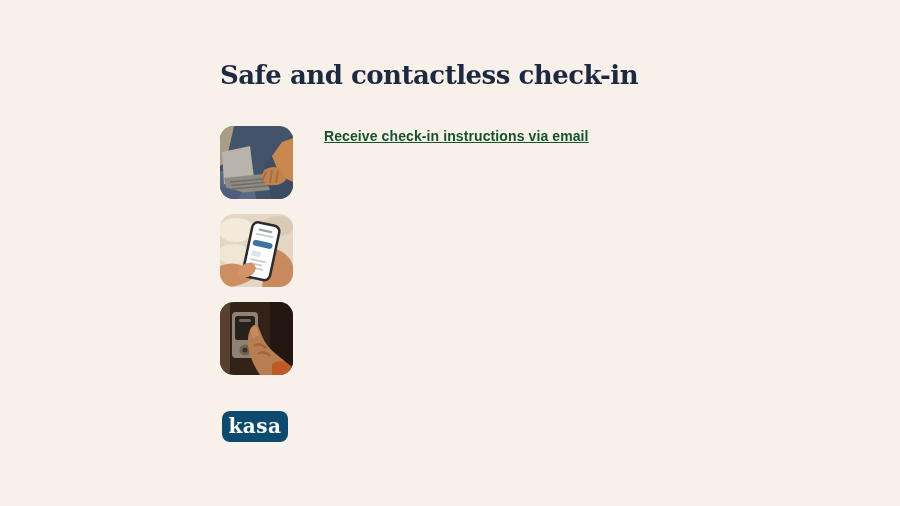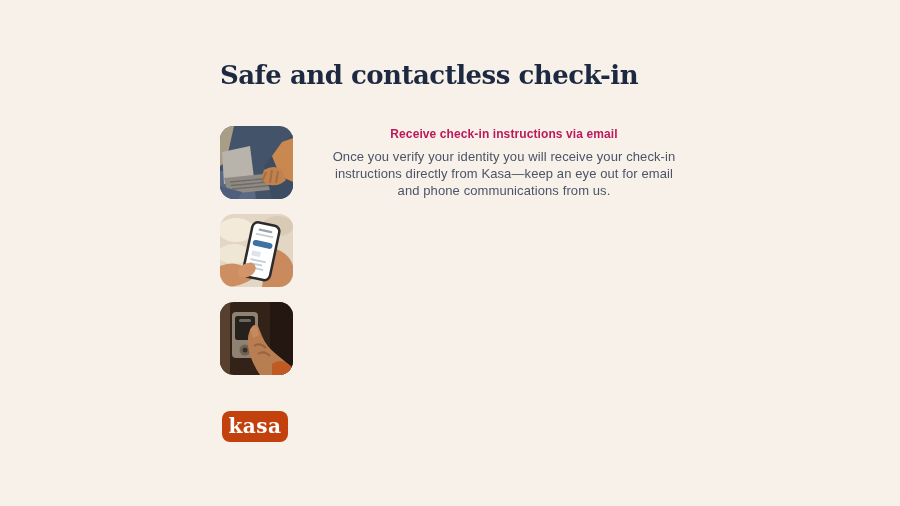--- a/index.html
+++ b/index.html
@@ -3,52 +3,52 @@
 <meta charset="utf-8">
 <style>
   html,body{margin:0;padding:0;}
   body{
     width:900px;height:506px;
     background:#f7f1e9;
     font-family:"Liberation Sans", sans-serif;
     overflow:hidden;
     position:relative;
   }
-  .canvas{position:absolute;inset:0;text-align:center;}
+  .canvas{position:absolute;inset:0;}
 
   .page-title{
     position:absolute;left:220px;top:60px;margin:0;
     font-family:"DejaVu Serif","Liberation Serif",serif;
     font-weight:700;font-size:26px;letter-spacing:-0.5px;
     color:#1c2940;
   }
 
   .feature-row{position:absolute;left:220px;width:470px;height:73px;}
   .feature-row.row-0{top:126px;}
   .feature-row.row-1{top:214px;}
   .feature-row.row-2{top:302px;}
 
   .thumb{
     position:absolute;left:0;top:0;width:73px;height:73px;
     border-radius:14px;overflow:hidden;display:block;
   }
 
   .feature-text{position:absolute;left:104px;top:2px;width:360px;}
   .feature-heading{
-    margin:0 0 6px 0;font-size:12px;font-weight:700;
-    color:#be185d;line-height:1.15;letter-spacing:0.1px;
+    margin:0 0 6px 0;font-size:14px;font-weight:700;
+    color:#14532d;line-height:1.15;letter-spacing:0.1px;text-decoration:underline;
   }
   .feature-body{
     margin:0;font-size:13px;color:#4b5468;line-height:1.33;
     letter-spacing:0.1px;
   }
 
   .kasa-logo{
     position:absolute;left:222px;top:411px;width:66px;height:31px;
-    background:#c2410c;border-radius:8px;
+    background:#0c4a6e;border-radius:8px;
     display:flex;align-items:center;justify-content:center;
   }
   .kasa-logo span{
     font-family:"DejaVu Serif","Liberation Serif",serif;
     font-weight:700;font-size:20px;color:#ffffff;
     line-height:1;letter-spacing:0.5px;
     position:relative;top:-1px;
   }
 </style>
 </head>
@@ -71,21 +71,20 @@
         <line x1="12" y1="63" x2="68" y2="58"></line>
       </g>
       <polygon points="73,8 73,73 52,73 44,40 58,22" fill="#3c4c62"></polygon>
       <polygon points="73,12 73,56 60,50 52,30 62,16" fill="#c9884f"></polygon>
       <path d="M44 44 Q54 38 62 44 L66 54 Q58 62 46 58 Q40 52 44 44 Z" fill="#c08350"></path>
       <path d="M46 46 L42 56 M52 44 L50 57 M58 45 L56 57" stroke="#a86c3e" stroke-width="2" fill="none"></path>
       <polygon points="0,60 22,66 18,73 0,73" fill="#4e5e7c"></polygon>
     </svg>
     <div class="feature-text">
       <h2 class="feature-heading">Receive check-in instructions via email</h2>
-      <p class="feature-body">Once you verify your identity you will receive your check-in instructions directly from Kasa—keep an eye out for email and phone communications from us.</p>
     </div>
   </div>
 
   <div class="feature-row row-1">
     <svg class="thumb" viewBox="0 0 73 73" aria-hidden="true">
       <rect x="0" y="0" width="73" height="73" fill="#e3d6c5"></rect>
       <ellipse cx="16" cy="16" rx="18" ry="12" fill="#f3ead9"></ellipse>
       <ellipse cx="14" cy="40" rx="16" ry="10" fill="#efe6d4"></ellipse>
       <ellipse cx="58" cy="12" rx="16" ry="10" fill="#d9cab4"></ellipse>
       <path d="M54 34 Q70 40 73 52 L73 73 L42 73 Q44 52 54 34 Z" fill="#c98a5e"></path>

